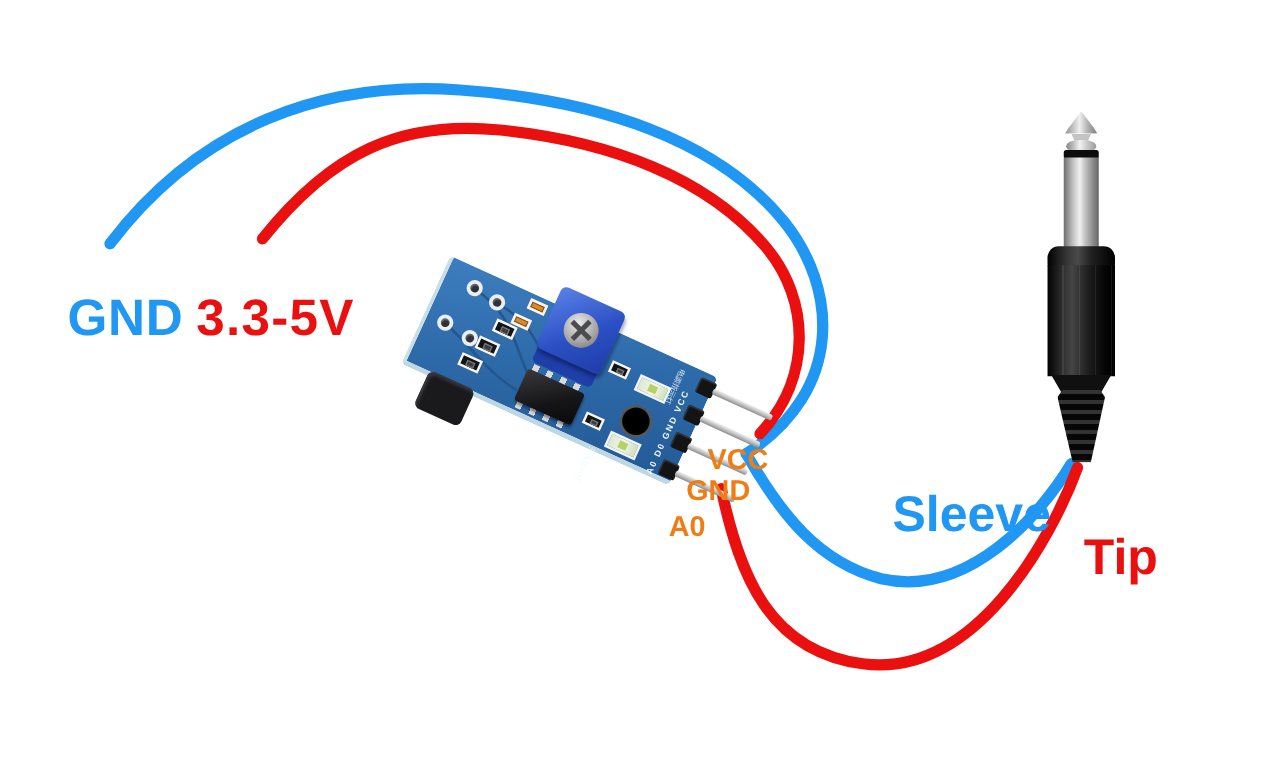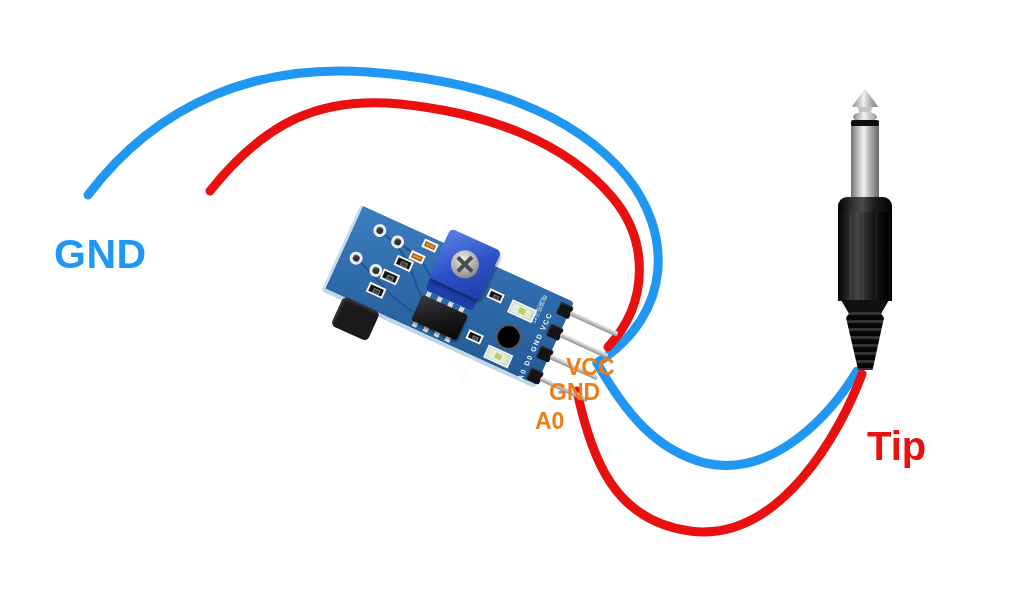--- a/index.html
+++ b/index.html
@@ -181,17 +181,19 @@
     <div class="jack-tip-flange"></div>
     <div class="jack-ring"></div>
     <div class="jack-shaft"></div>
     <div class="jack-cap"></div>
     <div class="jack-body"></div>
     <div class="jack-taper"></div>
     <div class="jack-boot"></div>
   </div>
 
   <div class="lbl lbl-gnd">GND</div>
+  <div class="lbl lbl-power">3.3-5V</div>
   <div class="lbl lbl-pin lbl-vcc">VCC</div>
   <div class="lbl lbl-pin lbl-pgnd">GND</div>
   <div class="lbl lbl-pin lbl-a0">A0</div>
+  <div class="lbl lbl-sleeve">Sleeve</div>
   <div class="lbl lbl-tip">Tip</div>
 </div>
 
 </body></html>

